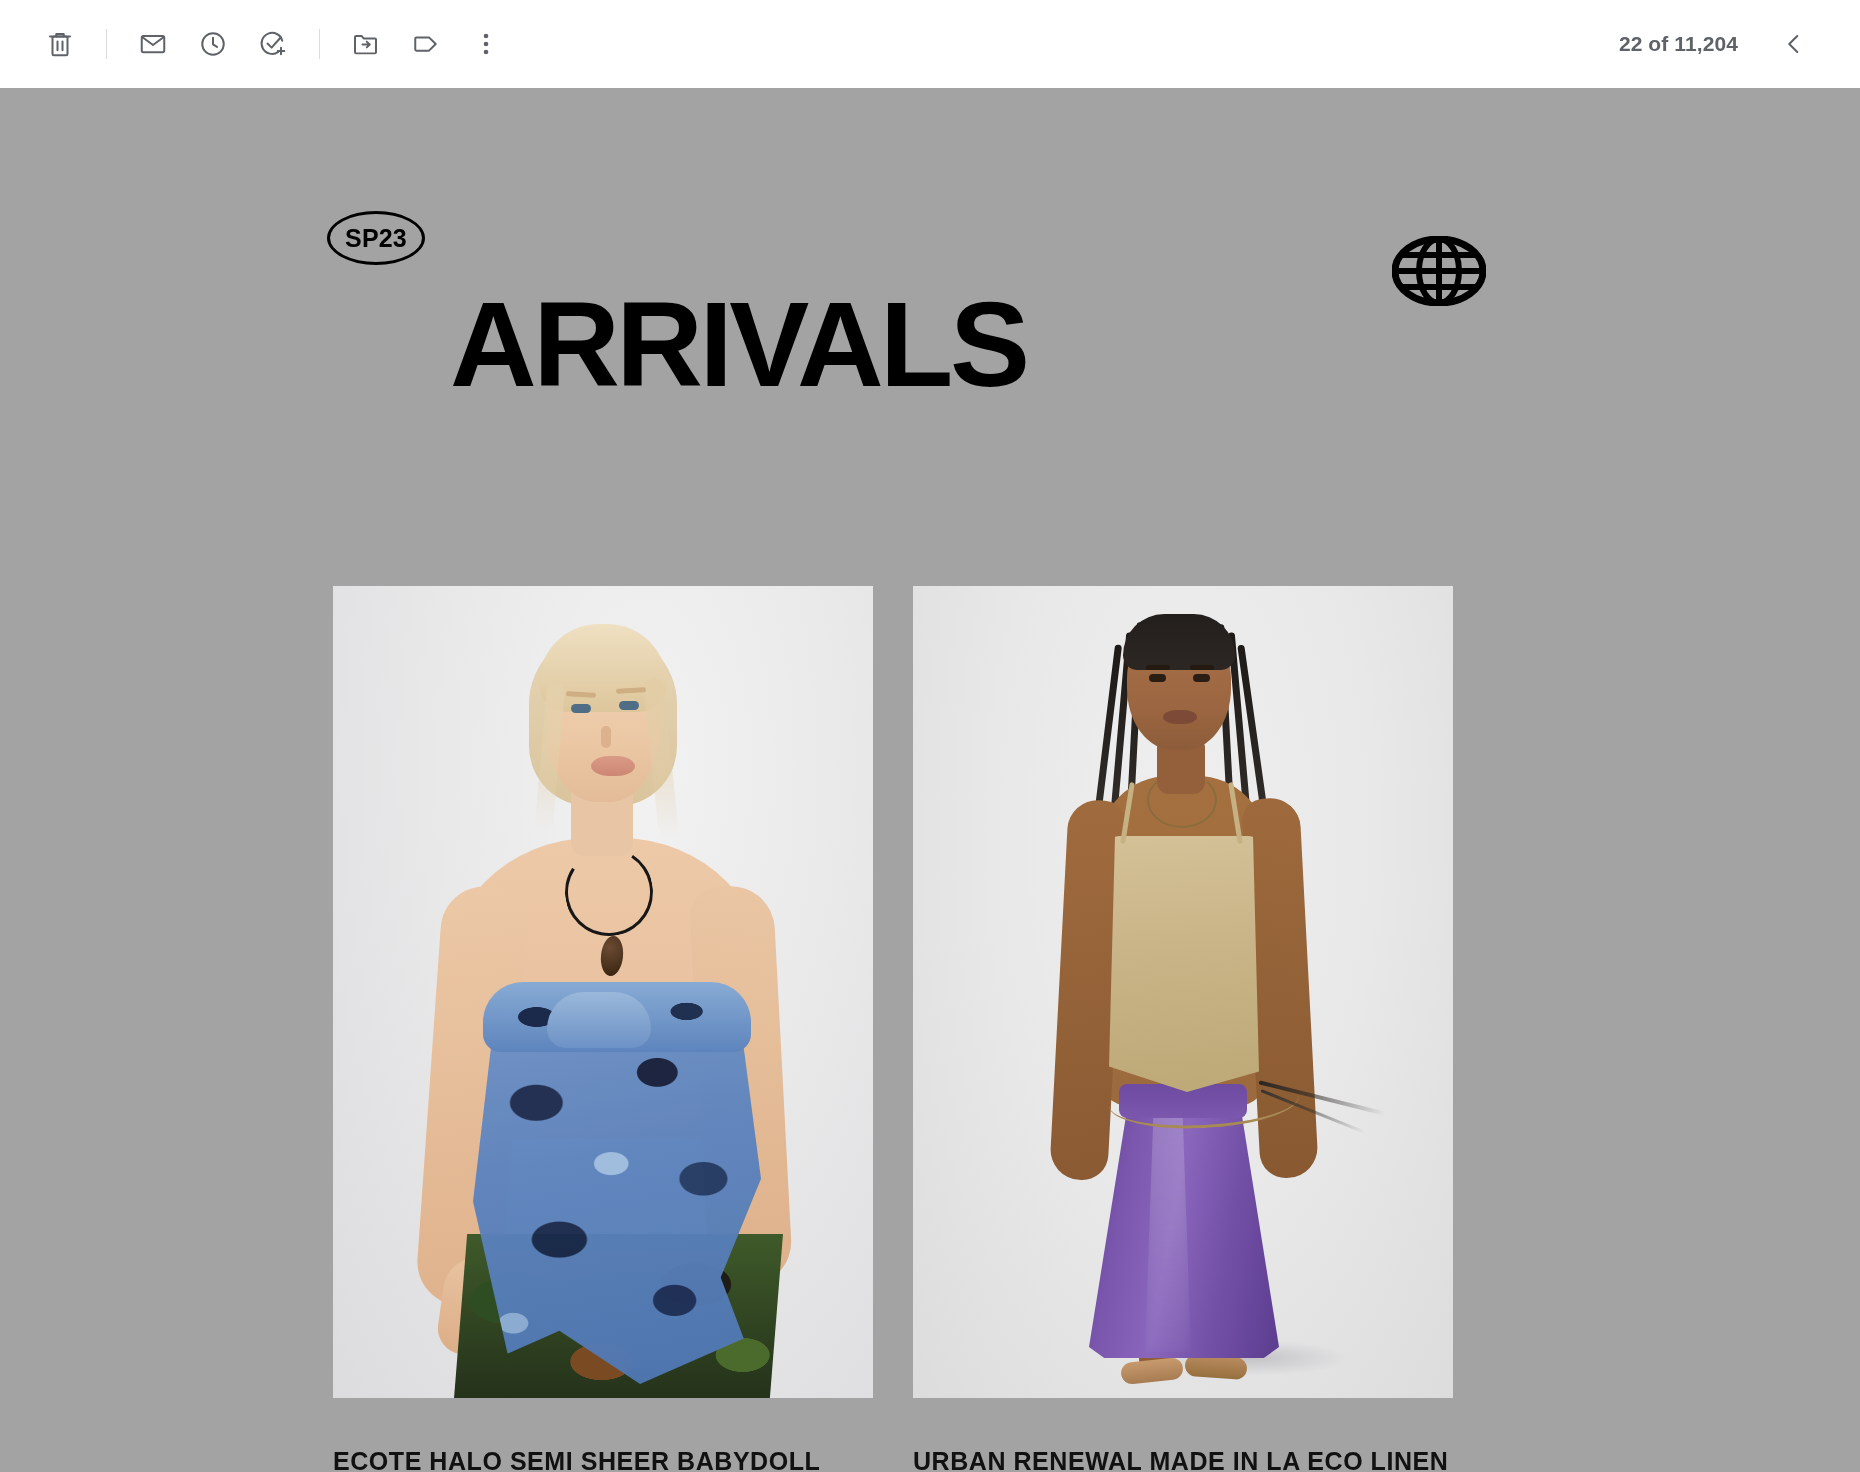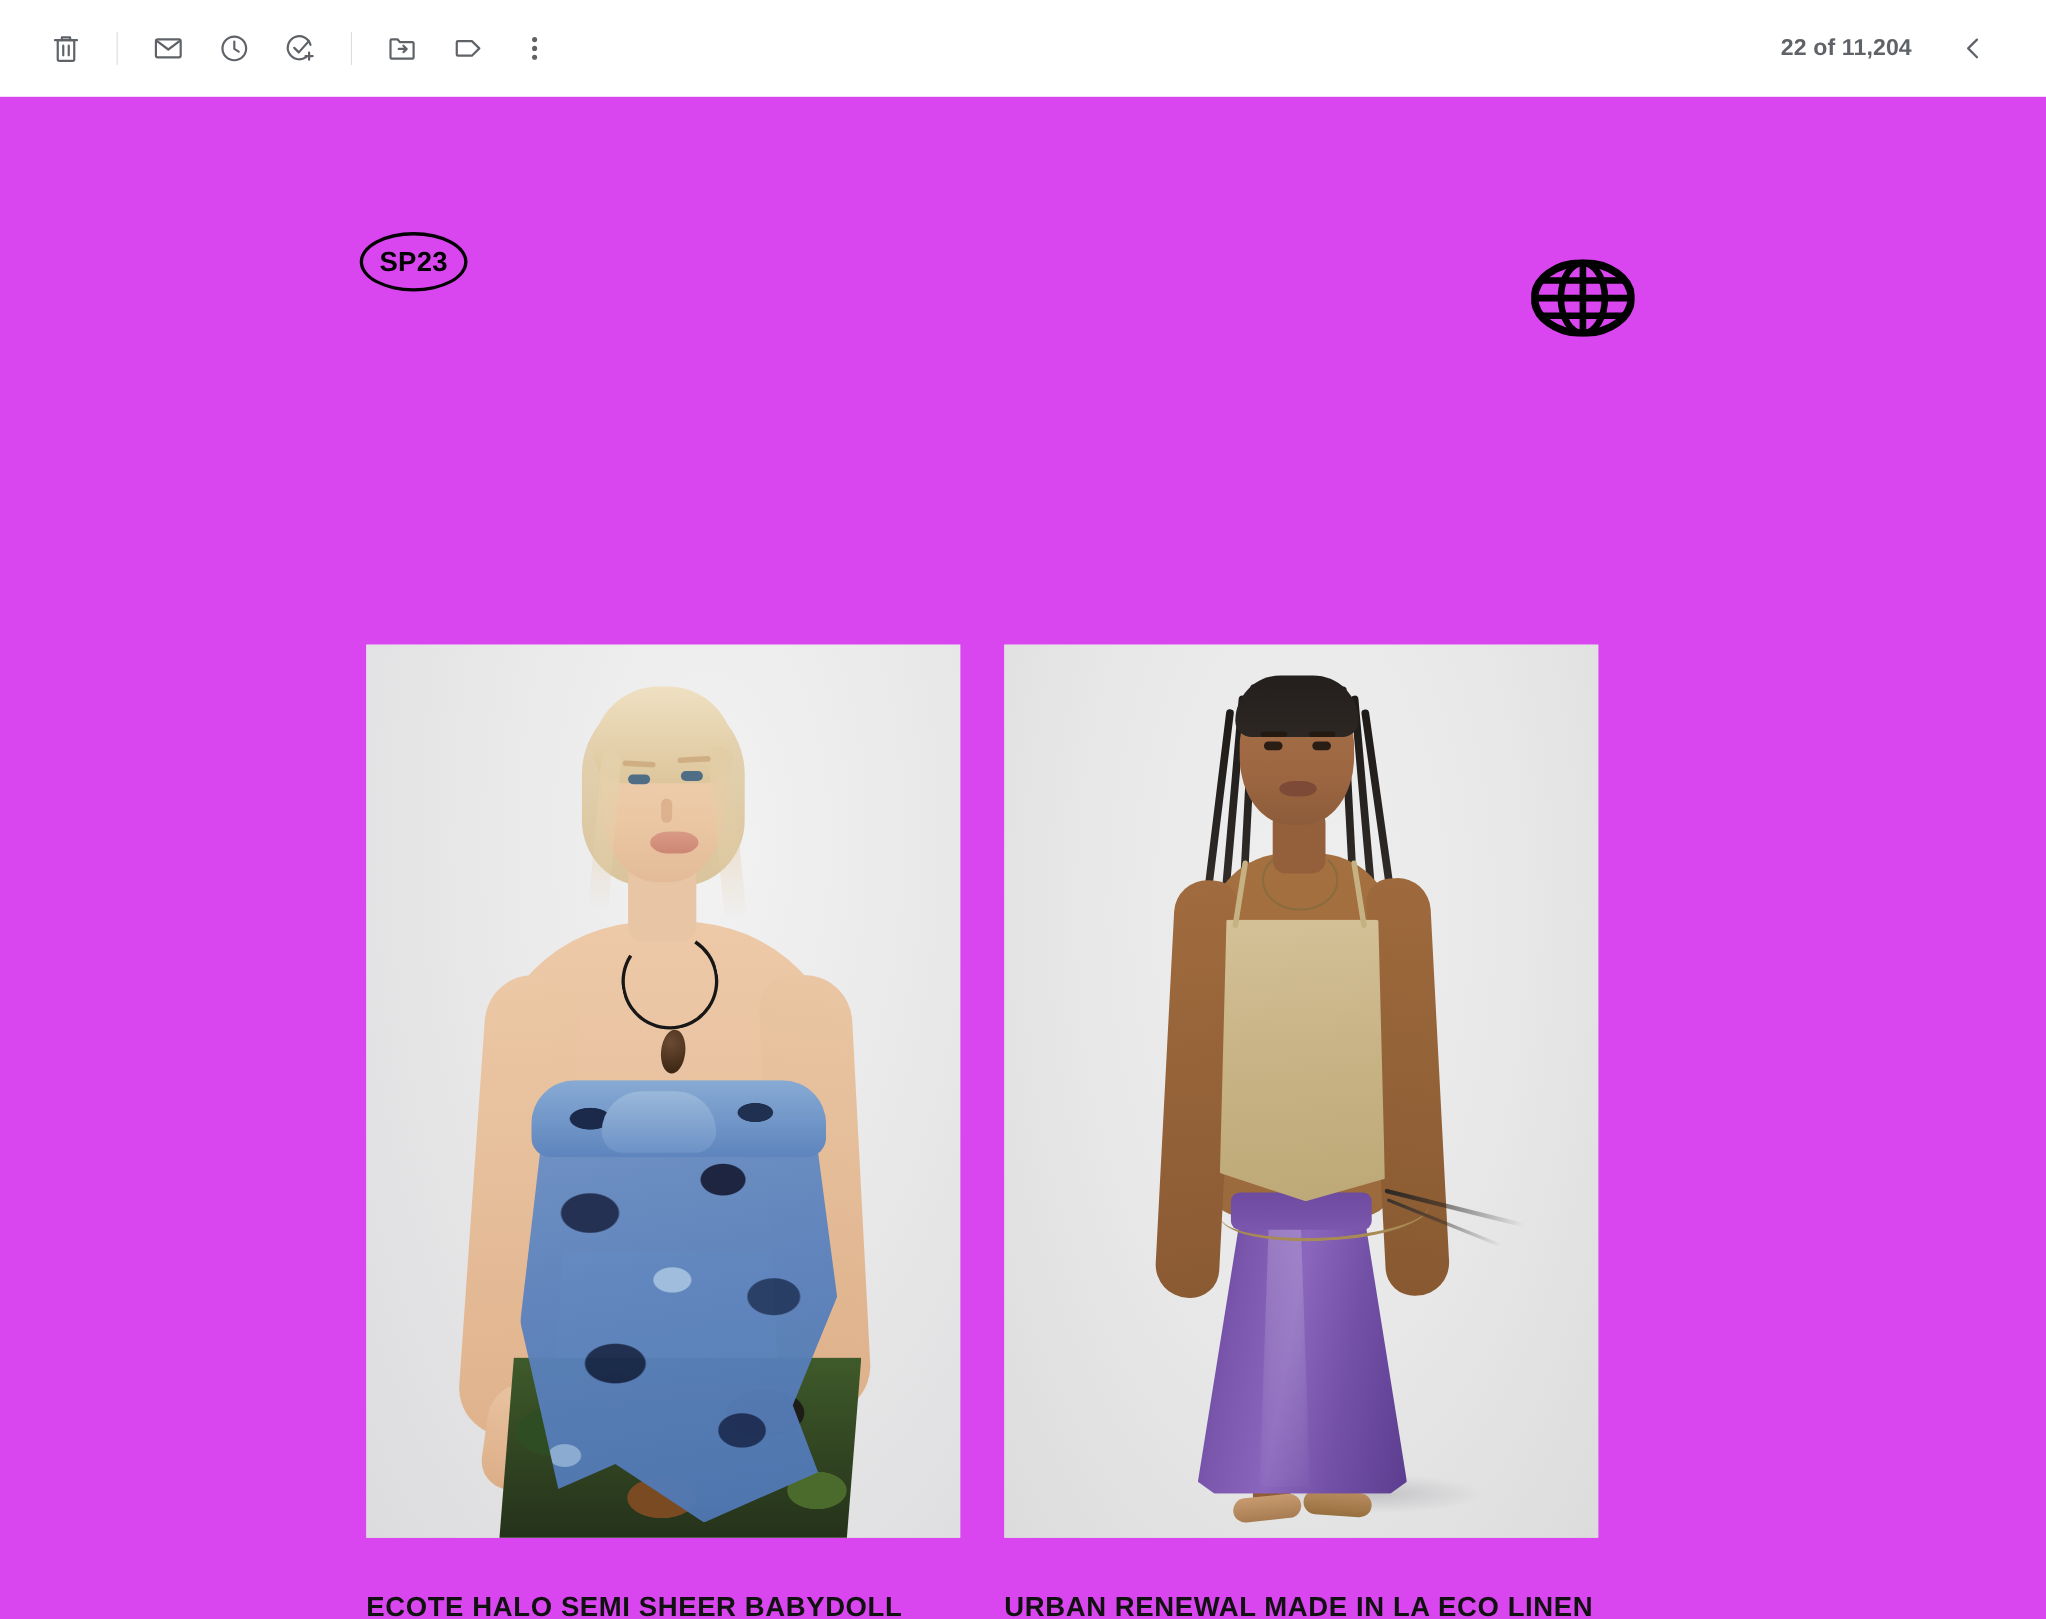--- a/index.html
+++ b/index.html
@@ -39,21 +39,21 @@
     white-space: nowrap;
     padding-right: 26px;
   }
   .tb-nav { display: flex; align-items: center; font-weight: bold; }
 
   
   .email-body {
     position: relative;
     width: 100%;
     height: 1384px;
-    background: #d946ef;
+    background: #a3a3a3;
   }
 
   
   .hero {
     position: relative;
     height: 400px;
   }
   .sp-badge {
     position: absolute;
     left: 327px; top: 123px;
@@ -457,20 +457,21 @@
         <ellipse cx="47" cy="35" rx="44" ry="32" fill="none" stroke="#000" stroke-width="7"></ellipse>
         <ellipse cx="47" cy="35" rx="20" ry="32" fill="none" stroke="#000" stroke-width="6"></ellipse>
         <line x1="47" y1="3" x2="47" y2="67" stroke="#000" stroke-width="6"></line>
         <line x1="5" y1="35" x2="89" y2="35" stroke="#000" stroke-width="6"></line>
         <line x1="10" y1="19" x2="84" y2="19" stroke="#000" stroke-width="6"></line>
         <line x1="10" y1="51" x2="84" y2="51" stroke="#000" stroke-width="6"></line>
       </svg>
     </div>
 
     <div class="wordmark">
+      <span class="arrivals">ARRIVALS</span>
     </div>
   </div>
 
   <div class="grid">
 
     <div class="card">
       <div class="photo">
         <div class="m1-bg"></div>
         <div class="m1-hair-back"></div>
         <div class="m1-shoulders"></div>

